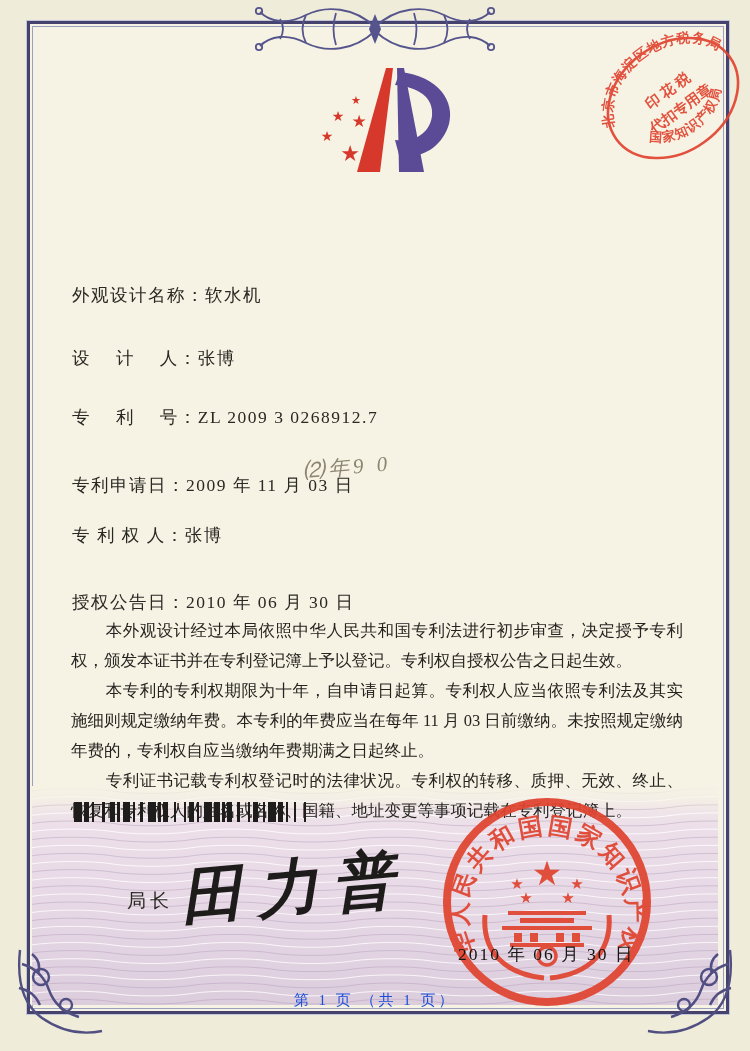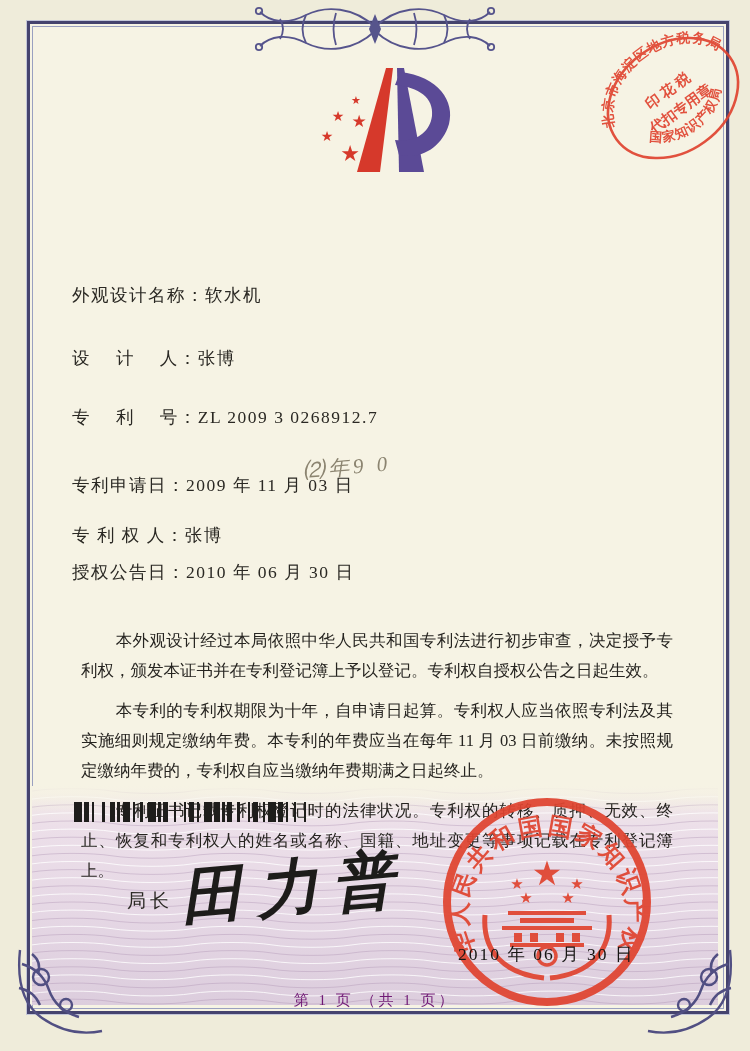--- a/index.html
+++ b/index.html
@@ -11,28 +11,28 @@
   .guilloche svg{position:absolute;inset:0;}
   .topfade{position:absolute;left:0;top:0;width:100%;height:26px;background:linear-gradient(180deg,#f6f3e4,rgba(246,243,228,0));}
   .ornament-top{position:absolute;left:50%;top:1px;transform:translateX(-50%);z-index:3;}
   .corner-flourish{position:absolute;z-index:3;}
   .cert-no{position:absolute;left:71px;top:60px;font-size:17px;letter-spacing:3px;color:#26251f;z-index:2;}
   .logo{position:absolute;left:287px;top:60px;z-index:2;}
   .title{position:absolute;left:0;top:184px;width:100%;text-align:center;font-size:38px;font-weight:bold;letter-spacing:9px;color:#211f1c;margin:0;z-index:2;}
   .field-row{position:absolute;left:72px;font-size:17.5px;letter-spacing:1.5px;color:#2a2823;z-index:2;white-space:nowrap;}
   .annotation{position:absolute;left:303px;top:453px;font-size:21px;color:#8b8470;transform:rotate(-5deg);font-style:italic;letter-spacing:4px;z-index:2;}
   .paragraphs{position:absolute;left:71px;top:616px;width:612px;font-size:16.5px;line-height:1.82;color:#262420;text-align:justify;z-index:2;}
-  .paragraphs p{margin:10px;text-indent:2.1em;}
+  .paragraphs p{margin:0;text-indent:2.1em;}
   .barcode{position:absolute;left:74px;top:802px;width:238px;height:20px;display:flex;z-index:2;}
   .barcode i{display:block;height:100%;}
   .director-label{position:absolute;left:127px;top:888px;font-size:19px;letter-spacing:4px;color:#2a2823;z-index:2;}
   .signature{position:absolute;left:180px;top:846px;font-size:62px;font-weight:bold;color:#1d1c1a;transform:rotate(-5deg);letter-spacing:14px;z-index:2;font-style:italic;}
   .big-seal{position:absolute;left:432px;top:790px;z-index:2;opacity:.93;}
   .grant-date{position:absolute;left:458px;top:942px;font-size:17.5px;letter-spacing:2px;color:#161513;z-index:4;}
-  .page-footer{position:absolute;left:0;top:991px;width:100%;text-align:center;font-size:15px;letter-spacing:3px;color:#701a75;z-index:4;}
+  .page-footer{position:absolute;left:0;top:991px;width:100%;text-align:center;font-size:15px;letter-spacing:3px;color:#1d4ed8;z-index:4;}
   .stamp{position:absolute;left:597px;top:22px;z-index:4;opacity:.92;}
 </style>
 </head>
 <body>
 
 <div class="page">
 
   <div class="frame">
     <div class="frame-inner"></div>
   </div>
@@ -127,21 +127,21 @@
   </div>
   <div class="field-row" style="top:405px">
     <span>专 　利 　号：</span><span>ZL 2009 3 0268912.7</span>
   </div>
   <div class="field-row" style="top:473px">
     <span>专利申请日：</span><span>2009 年 11 月 03 日</span>
   </div>
   <div class="field-row" style="top:523px">
     <span>专 利 权 人：</span><span>张博</span>
   </div>
-  <div class="field-row" style="top:560px">
+  <div class="field-row" style="top:590px">
     <span>授权公告日：</span><span>2010 年 06 月 30 日</span>
   </div>
 
   <div class="annotation">⑵年9 0</div>
 
   <div class="paragraphs">
     <p>本外观设计经过本局依照中华人民共和国专利法进行初步审查，决定授予专利权，颁发本证书并在专利登记簿上予以登记。专利权自授权公告之日起生效。</p>
     <p>本专利的专利权期限为十年，自申请日起算。专利权人应当依照专利法及其实施细则规定缴纳年费。本专利的年费应当在每年 11 月 03 日前缴纳。未按照规定缴纳年费的，专利权自应当缴纳年费期满之日起终止。</p>
     <p>专利证书记载专利权登记时的法律状况。专利权的转移、质押、无效、终止、恢复和专利权人的姓名或名称、国籍、地址变更等事项记载在专利登记簿上。</p>
   </div>

